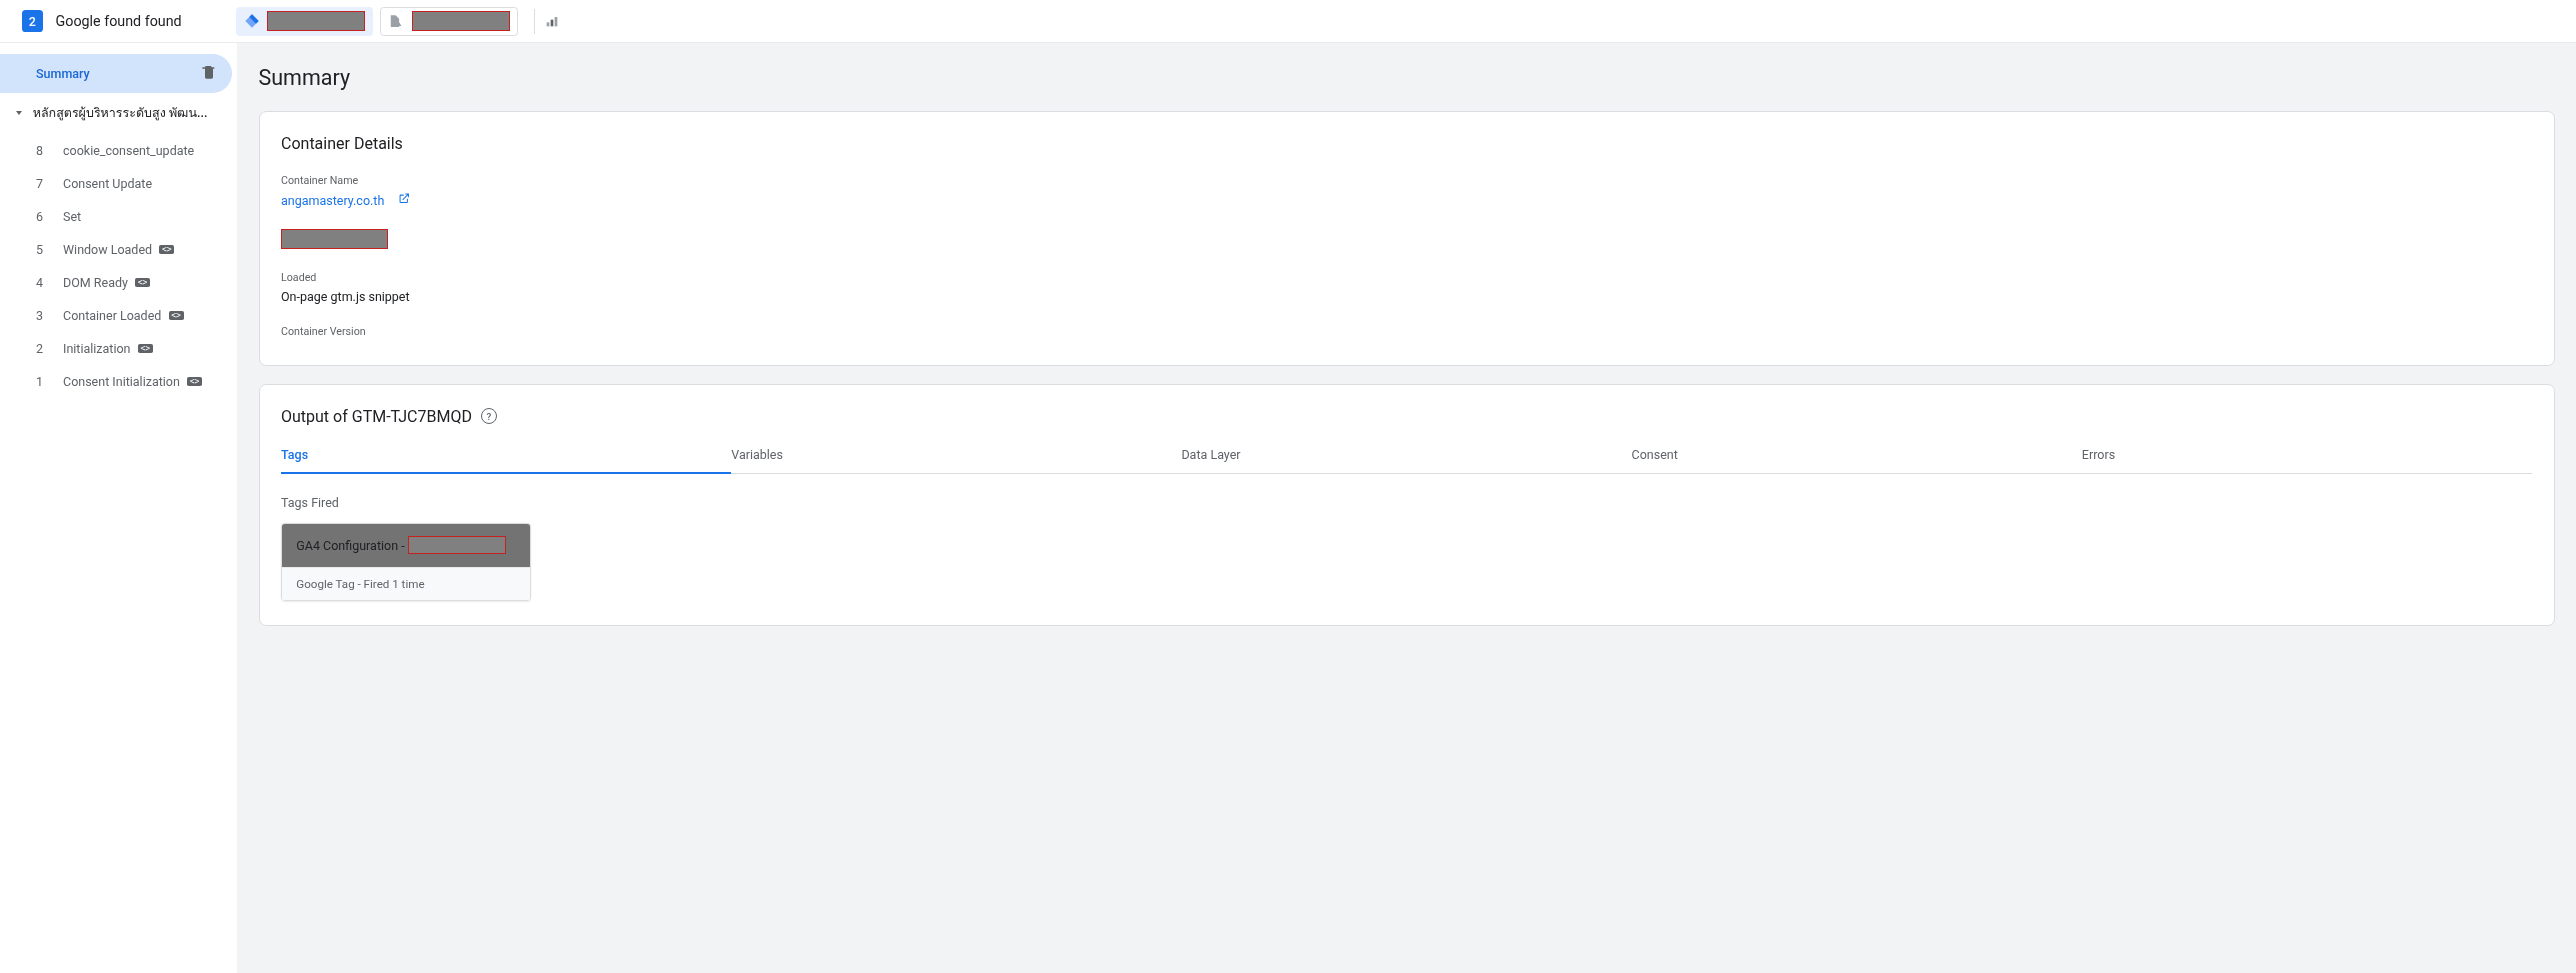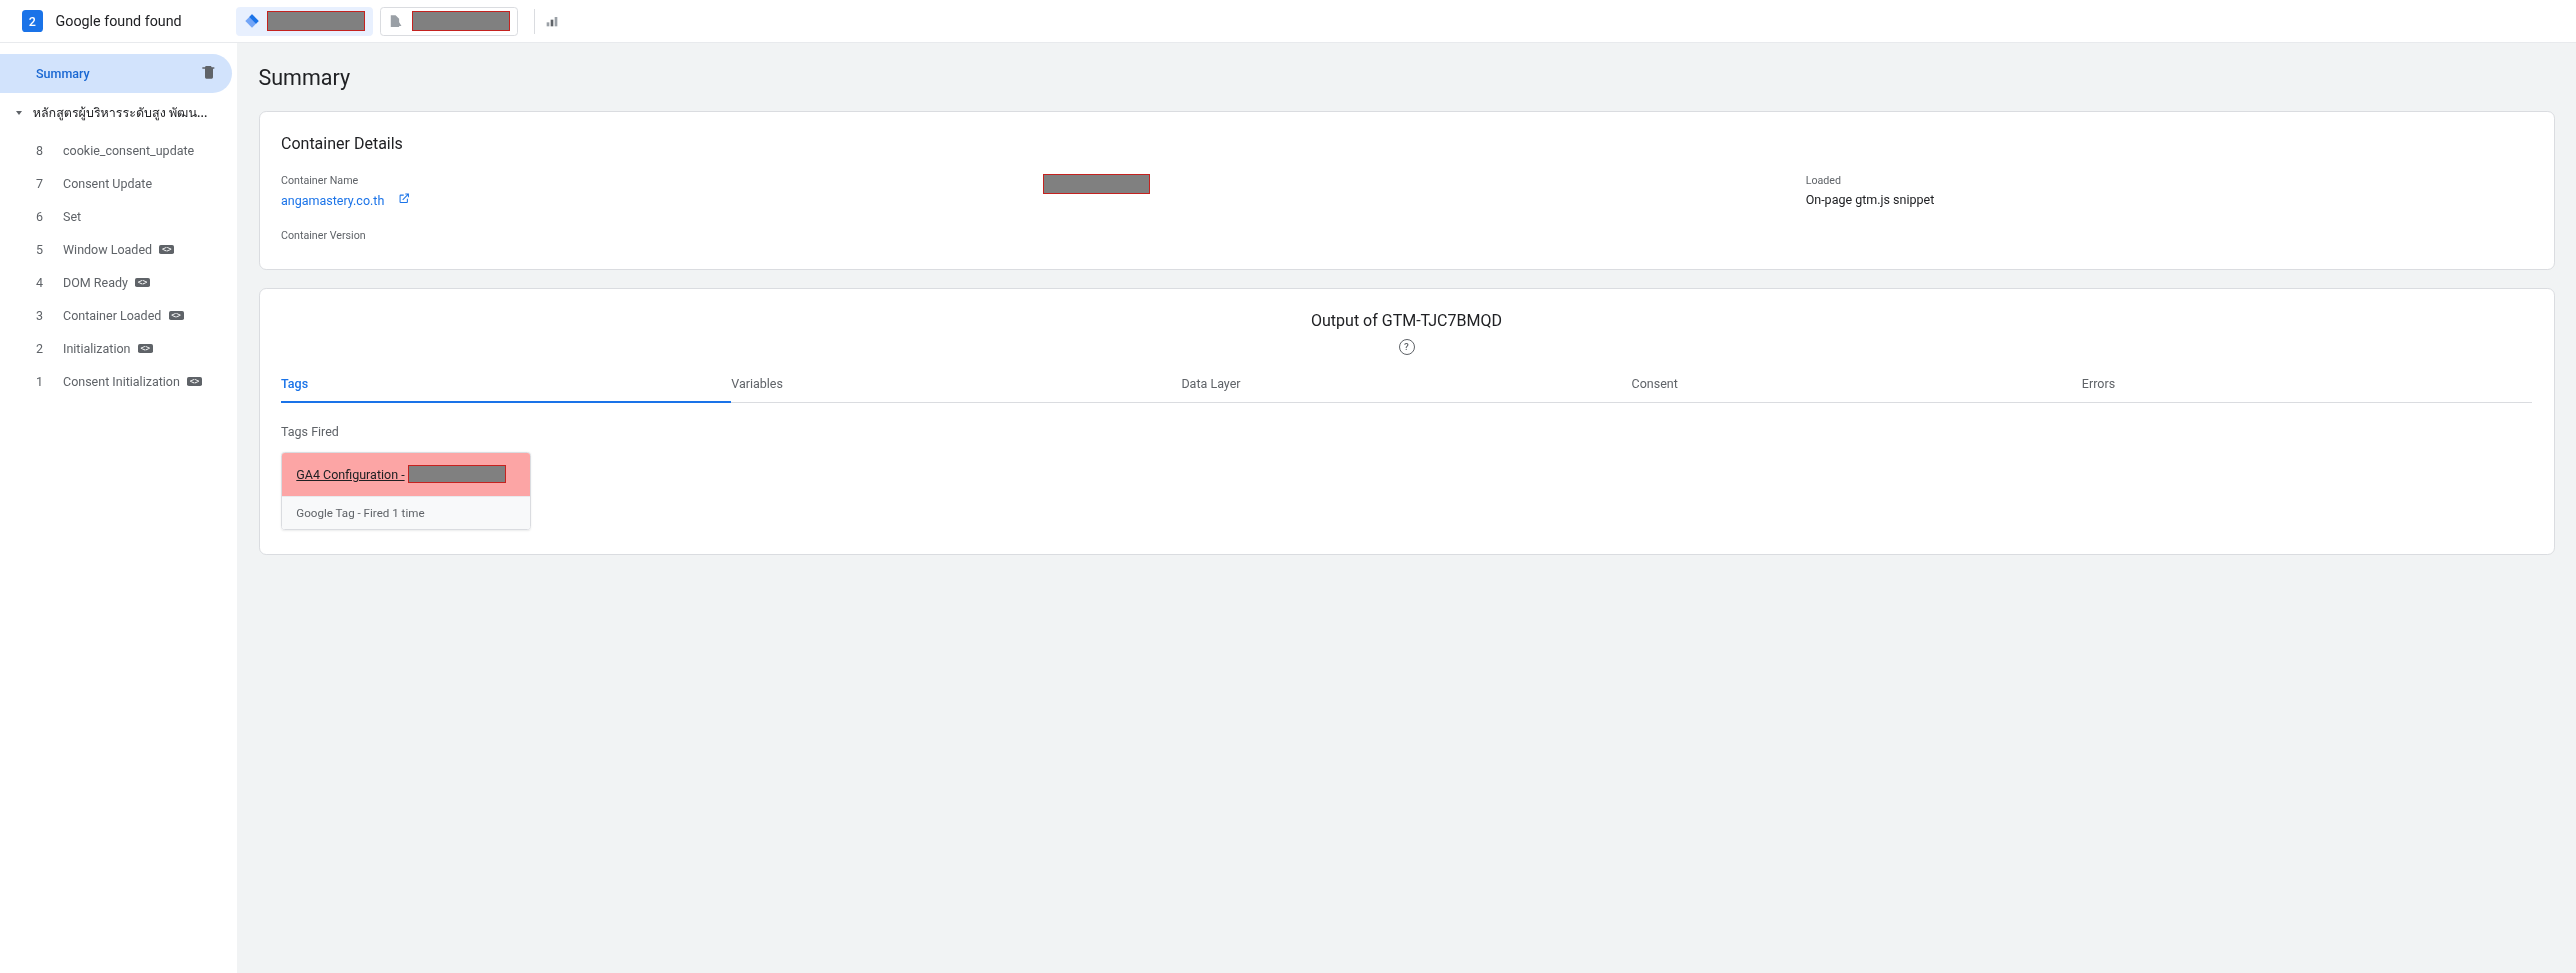--- a/index.html
+++ b/index.html
@@ -28,38 +28,38 @@
 .tree-title { font-weight: 500; white-space: nowrap; overflow: hidden; text-overflow: ellipsis; flex: 1; }
 .event-row { display: flex; align-items: center; padding: 9px 7.2px 9px 36px; color: #5f6368; cursor: pointer; }
 .event-num { width: 18px; text-align: left; margin-right: 9px; }
 .event-name { color: #5f6368; margin-right: 7.2px; }
 .code-icon { background: #5f6368; color: #fff; font-size: 8px; border-radius: 1.8px; padding: 0.9px 2.7px; font-family: monospace; line-height: 1; }
 
 
 .page-h1 { font-size: 21.5px; font-weight: 400; margin-bottom: 21.5px; }
 .card { background: #fff; border-radius: 7.2px; border: 0.9px solid #dadce0; padding: 21.5px; margin-bottom: 18px; }
 .card-h { font-size: 16px; font-weight: 400; margin-bottom: 21.5px; }
-.detail-grid { display: grid; grid-template-columns: 1fr 1fr 1fr; gap: 21.5px 36px; }
+.detail-grid { display: grid; grid-template-columns: 1fr; gap: 21.5px 36px; }
 .detail-label { font-size: 10.7px; color: #5f6368; margin-bottom: 5.4px; }
 .detail-value { font-size: 12.5px; }
 .link { color: #1a73e8; text-decoration: none; display: inline-flex; align-items: center; gap: 14px; }
 .ext-icon { font-size: 12.5px; }
 .pencil-icon { color: #9aa0a6; margin-left: 5.4px; }
 .redact-inline { background: #808080; border: 1.8px solid #c5221f; display: inline-block; width: 107px; height: 19.7px; vertical-align: middle; }
 
-.output-head { display: flex; align-items: center; gap: 9px; font-size: 16px; margin-bottom: 10.7px; flex-direction: column; }
+.output-head { display: flex; align-items: center; gap: 9px; font-size: 16px; margin-bottom: 10.7px; }
 .help-icon { width: 16px; height: 16px; border: 1.3px solid #5f6368; border-radius: 50%; display: inline-flex; align-items: center; justify-content: center; font-size: 9.8px; color: #5f6368; font-weight: 500; }
 .tabs { display: flex; border-bottom: 0.9px solid #dadce0; margin-bottom: 21.5px; }
 .tab { flex: 1; padding: 10.7px 0; color: #5f6368; cursor: pointer; position: relative; }
 .tab.active { color: #1a73e8; font-weight: 500; }
 .tab.active::after { content: ""; position: absolute; left: 0; right: 0; bottom: -0.9px; height: 1.8px; background: #1a73e8; }
 
 .section-label { font-size: 12.5px; color: #5f6368; margin-bottom: 12.5px; }
 .tag-card { display: inline-block; border: 0.9px solid #dadce0; border-radius: 3.6px; box-shadow: 0 0.9px 1.8px rgba(60,64,67,.1); overflow: hidden; min-width: 250px; }
-.tag-card-top { padding: 12.5px 14.3px; background: #fca5a5; display: flex; align-items: center; gap: 3.6px; text-decoration: underline; }
+.tag-card-top { padding: 12.5px 14.3px; background: #737373; display: flex; align-items: center; gap: 3.6px; }
 .tag-card-bottom { padding: 9px 14.3px; background: #f8f9fa; color: #5f6368; font-size: 11.6px; border-top: 0.9px solid #e8eaed; }
 </style>
 </head>
 <body>
 
 <div class="header">
   <div class="tag-count">2</div>
   <div class="header-title">Google found found</div>
 
   <div class="tag-chip active">

